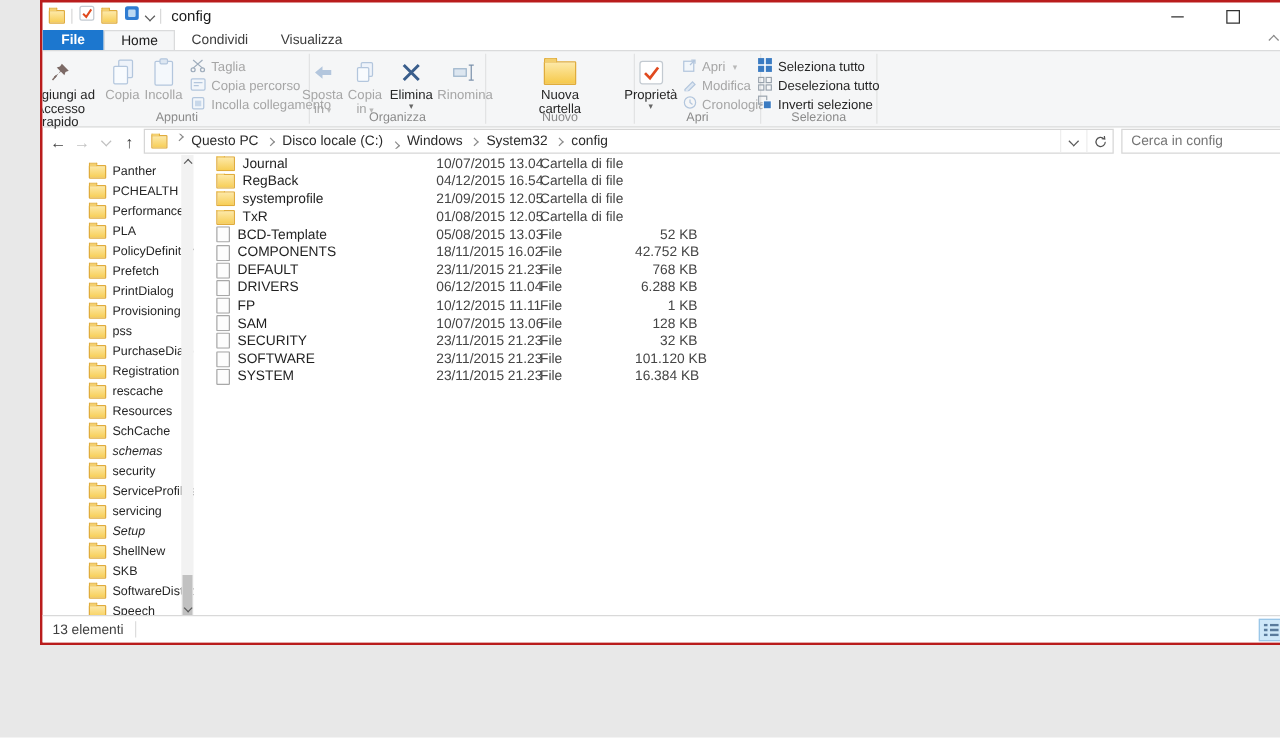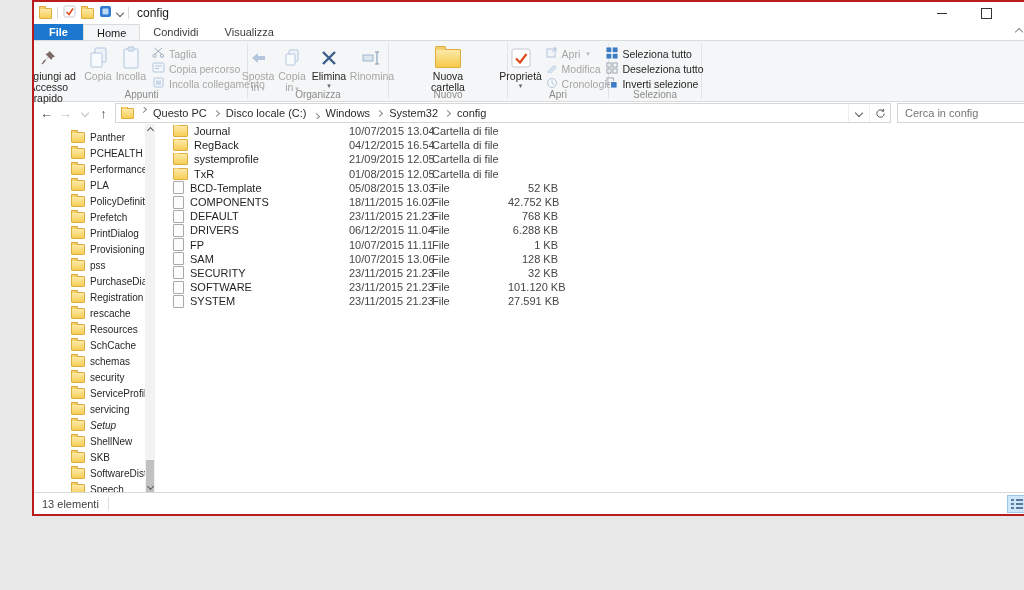--- a/index.html
+++ b/index.html
@@ -446,21 +446,21 @@
     <span class="tree-label">rescache</span>
   </div>
           <div class="tree-item" style="padding-left: 37px;">
     <span class="ficon" style="width:12px;height:9px;"></span>
     <span class="tree-label">Resources</span>
   </div>
           <div class="tree-item" style="padding-left: 37px;">
     <span class="ficon" style="width:12px;height:9px;"></span>
     <span class="tree-label">SchCache</span>
   </div>
-          <div class="tree-item" style="padding-left: 37px;">
+          <div class="tree-item" style="padding-left: 37px; font-style: italic;">
     <span class="ficon" style="width:12px;height:9px;"></span>
     <span class="tree-label">schemas</span>
   </div>
           <div class="tree-item" style="padding-left: 37px;">
     <span class="ficon" style="width:12px;height:9px;"></span>
     <span class="tree-label">security</span>
   </div>
           <div class="tree-item" style="padding-left: 37px;">
     <span class="ficon" style="width:12px;height:9px;"></span>
     <span class="tree-label">ServiceProfiles</span>
@@ -601,21 +601,21 @@
     <div class="cell-date">06/12/2015 11.04</div>
     <div class="cell-type">File</div>
     <div class="cell-size">6.288 KB</div>
     <div></div>
   </div>
           <div class="lrow">
     <div class="cell-name">
               <span class="picon"></span>
               <span>FP</span>
             </div>
-    <div class="cell-date">10/07/2015 11.11</div>
+    <div class="cell-date">10/12/2015 11.11</div>
     <div class="cell-type">File</div>
     <div class="cell-size">1 KB</div>
     <div></div>
   </div>
           <div class="lrow">
     <div class="cell-name">
               <span class="picon"></span>
               <span>SAM</span>
             </div>
     <div class="cell-date">10/07/2015 13.06</div>
@@ -643,21 +643,21 @@
     <div class="cell-size">101.120 KB</div>
     <div></div>
   </div>
           <div class="lrow">
     <div class="cell-name">
               <span class="picon"></span>
               <span>SYSTEM</span>
             </div>
     <div class="cell-date">23/11/2015 21.23</div>
     <div class="cell-type">File</div>
-    <div class="cell-size">27.591 KB</div>
+    <div class="cell-size">16.384 KB</div>
     <div></div>
   </div>
         </div>
     </div>
   </div>
 
   <div class="statusbar">
     <span>13 elementi</span>
     <span class="sdiv"></span>
     <div class="viewbtns">

